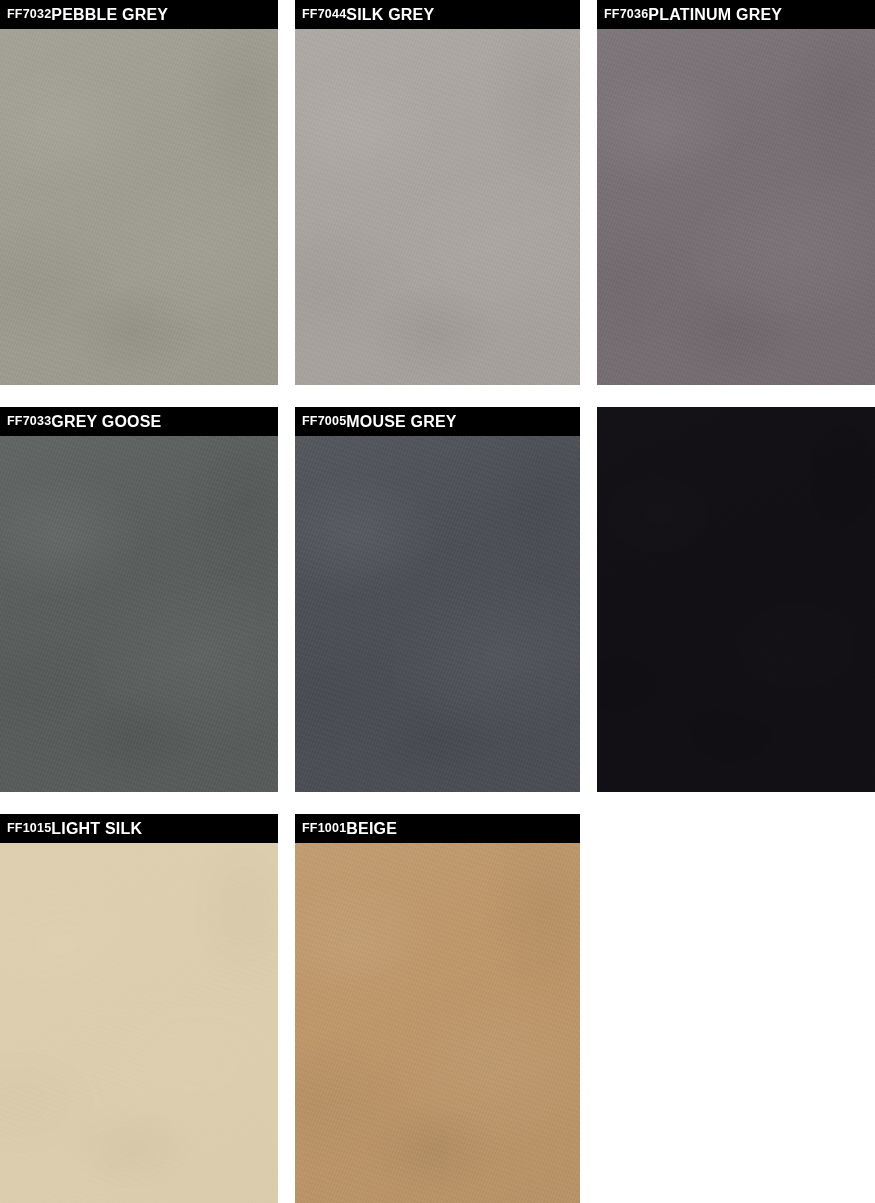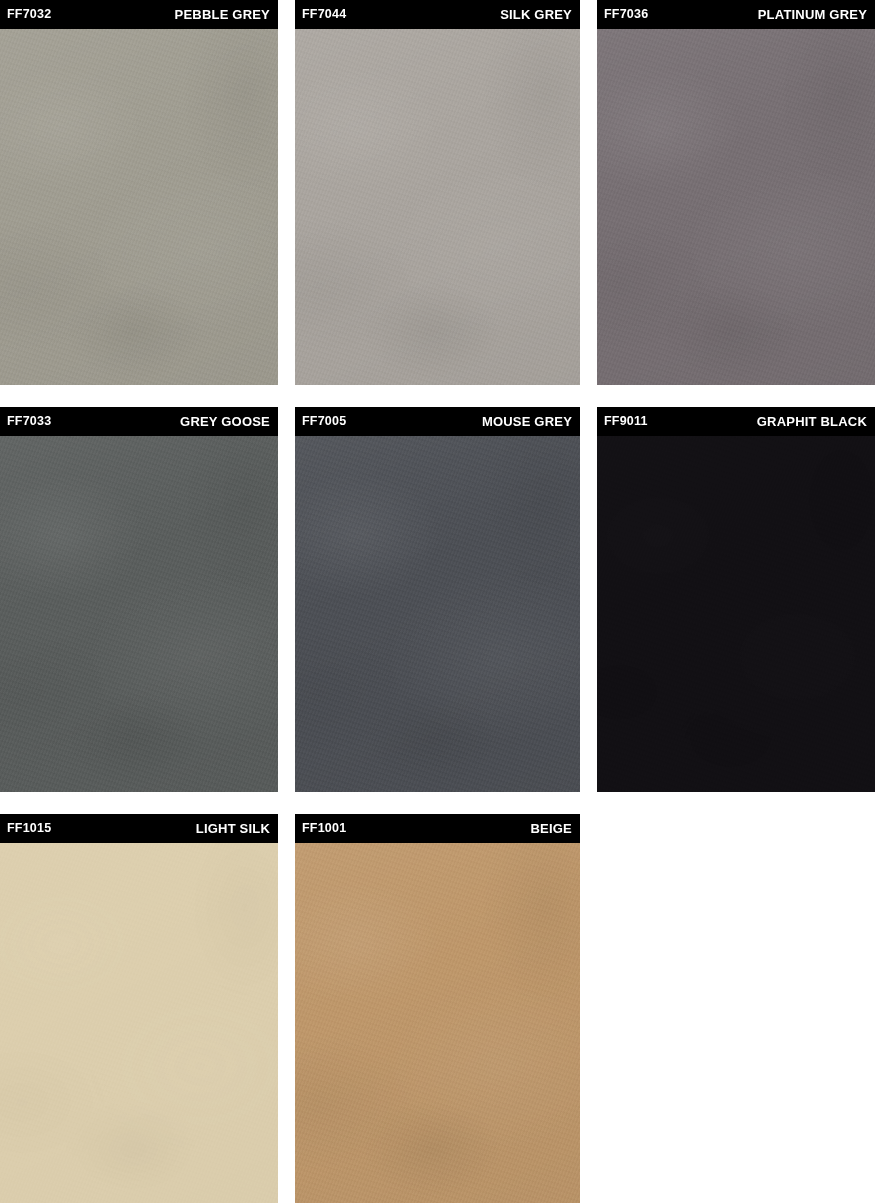--- a/index.html
+++ b/index.html
@@ -35,36 +35,35 @@
   
   .swatch-card.col-mid { }
 
   .swatch-header {
     height: 29px;
     flex: 0 0 29px;
     background: #000000;
     color: #ffffff;
     display: flex;
     align-items: center;
-    justify-content: space-between;
     padding: 0 8px 0 7px;
     font-size: 12.5px;
     font-weight: bold;
     letter-spacing: 0.2px;
     line-height: 1;
     white-space: nowrap;
   }
 
   .swatch-code {
     font-size: 12.5px;
     font-weight: bold;
   }
 
   .swatch-name {
-    font-size: 13px;
+    font-size: 16px;
     font-weight: bold;
     text-align: right;
   }
 
   .swatch-sample {
     flex: 1 1 auto;
     position: relative;
     width: 100%;
     overflow: hidden;
   }
@@ -140,24 +139,20 @@
 
   <div class="swatch-card col-mid">
     <div class="swatch-header">
       <span class="swatch-code">FF7005</span>
       <span class="swatch-name">MOUSE GREY</span>
     </div>
     <div class="swatch-sample" style="background-color: rgb(74, 77, 83);"></div>
   </div>
 
   <div class="swatch-card col-right">
-    <div class="swatch-header">
-      <span class="swatch-code">FF9011</span>
-      <span class="swatch-name">GRAPHIT BLACK</span>
-    </div>
     <div class="swatch-sample ultraflat" style="background-color: rgb(18, 16, 20);"></div>
   </div>
 
 
   <div class="swatch-card col-mid">
     <div class="swatch-header">
       <span class="swatch-code">FF1015</span>
       <span class="swatch-name">LIGHT SILK</span>
     </div>
     <div class="swatch-sample flat" style="background-color: rgb(221, 207, 174);"></div>

